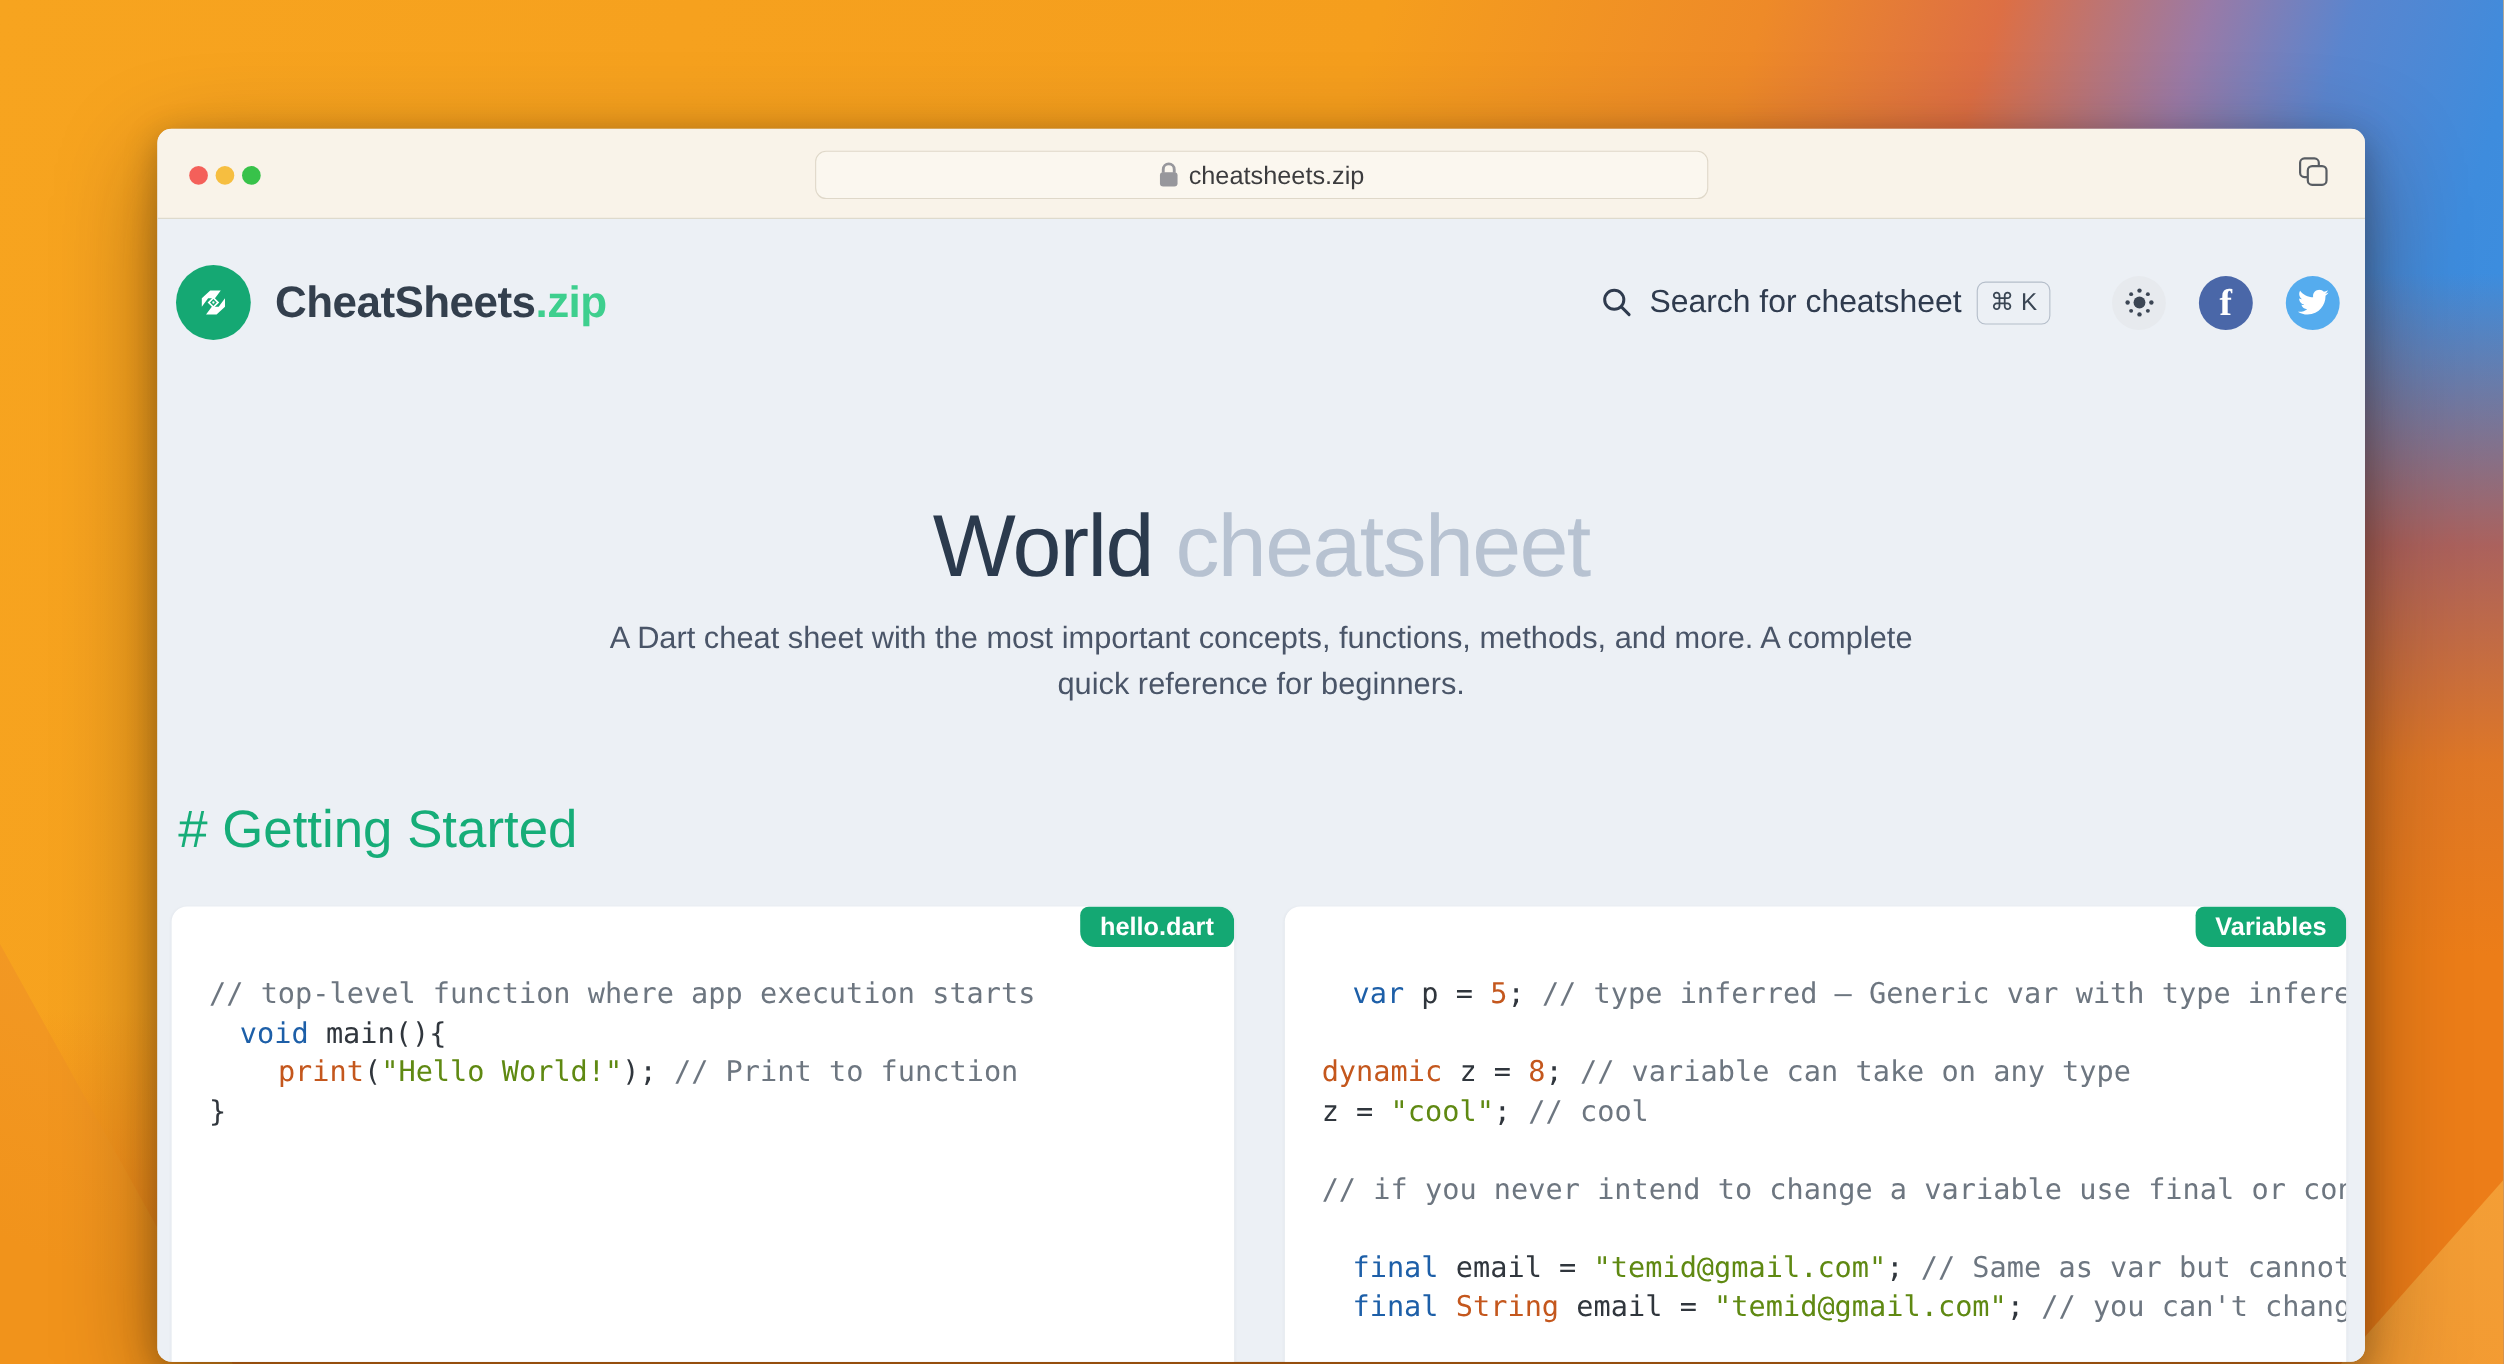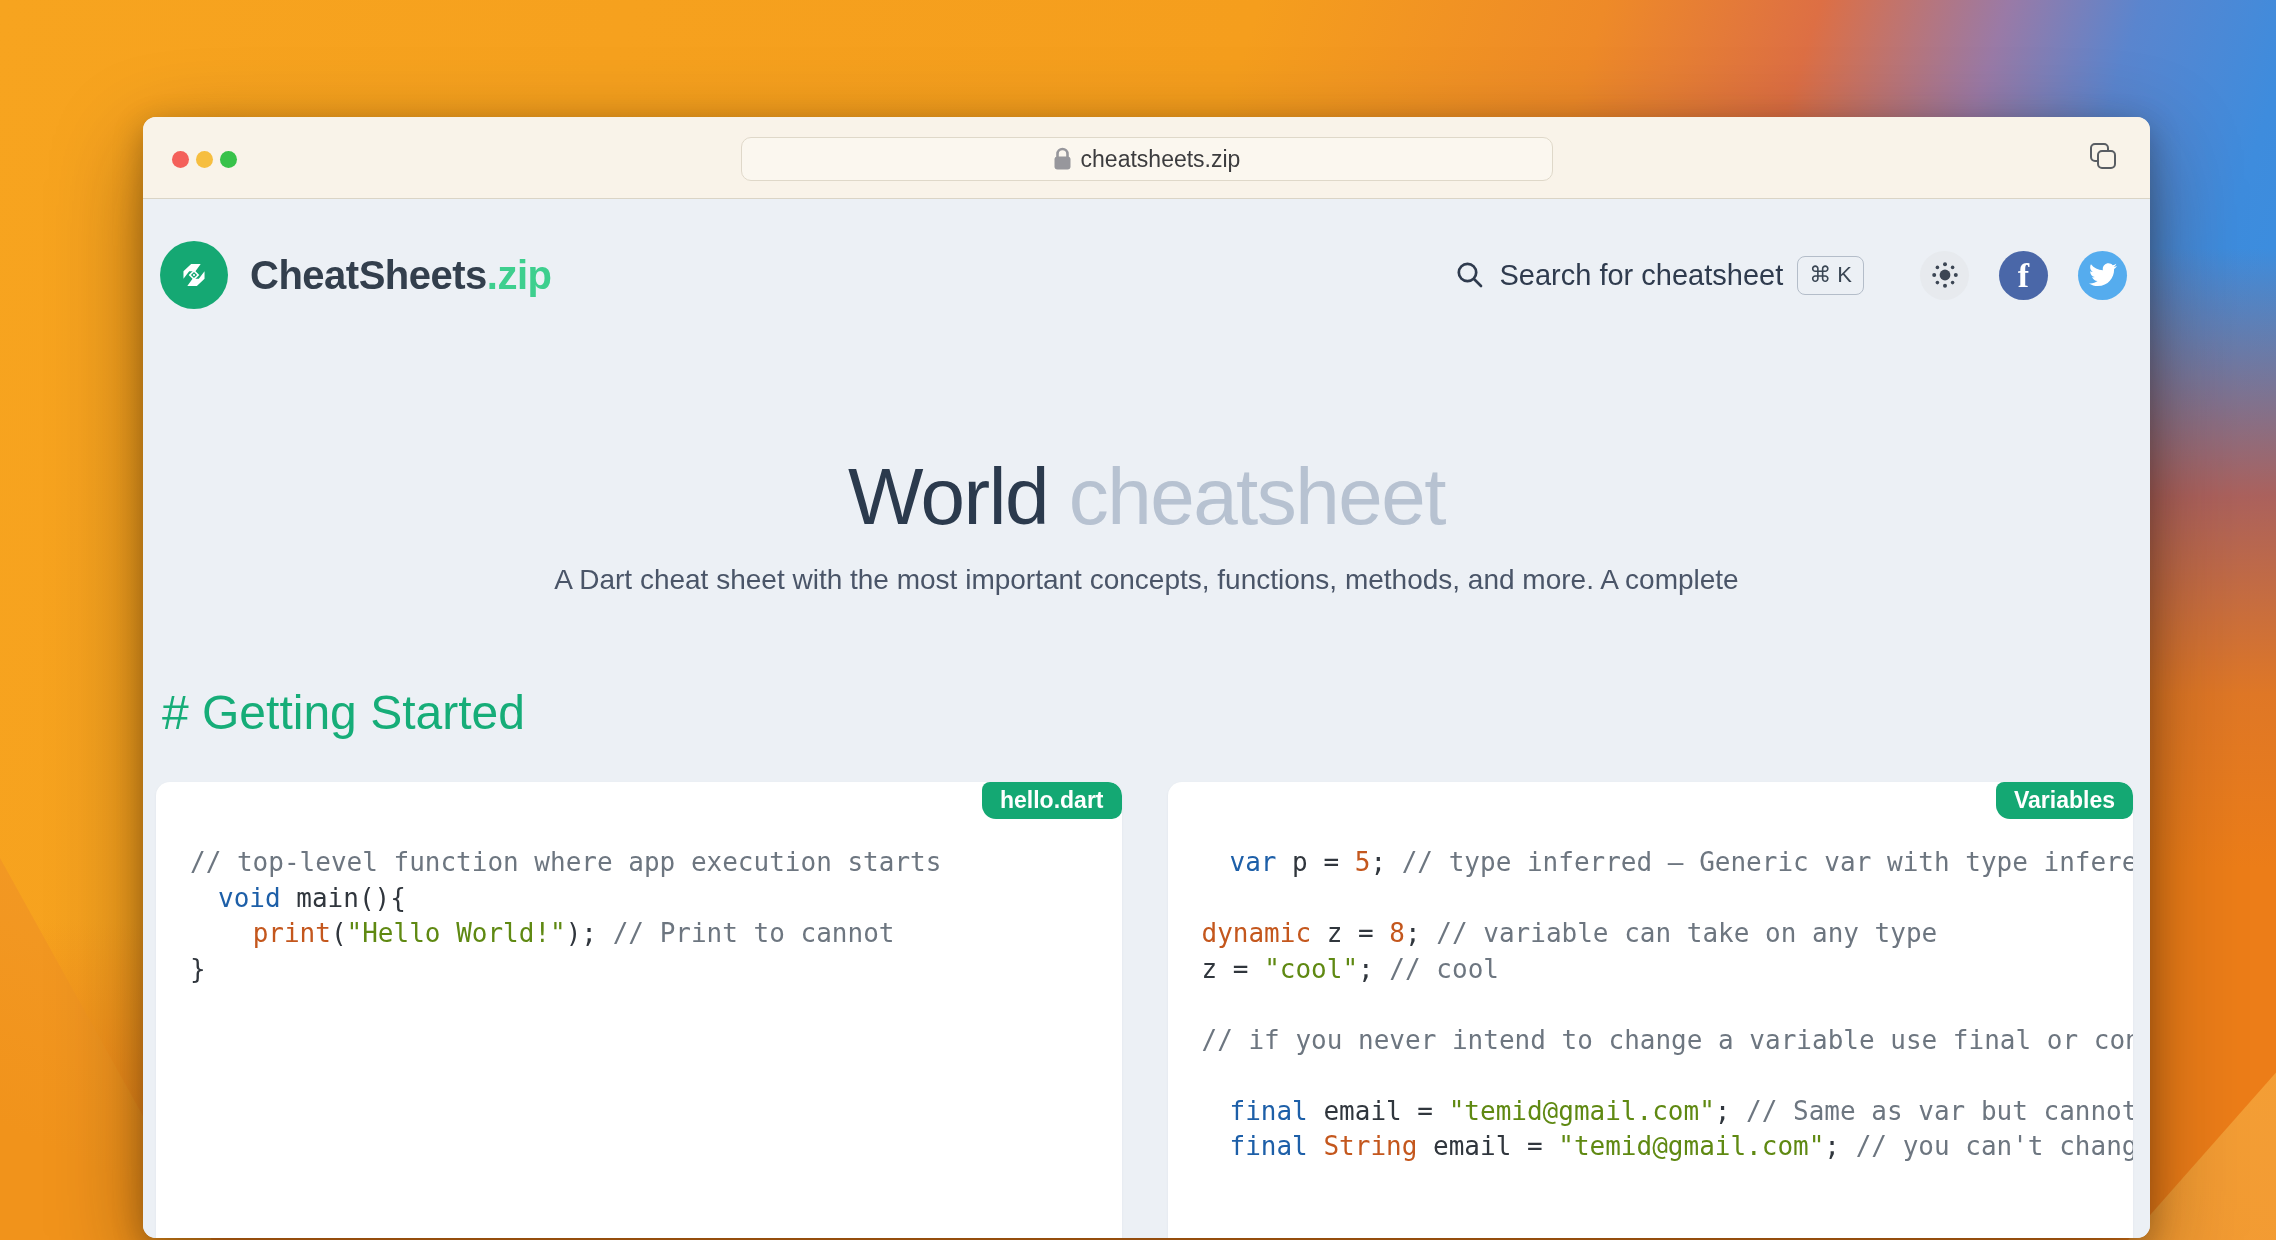--- a/index.html
+++ b/index.html
@@ -175,32 +175,33 @@
       </div>
     </div>
 
     <div class="hero">
       <div class="hero-title">
         <span class="strong">World</span>
         <span class="light">cheatsheet</span>
       </div>
       <div class="subtitle">
         <div>A Dart cheat sheet with the most important concepts, functions, methods, and more. A complete</div>
+        <div>quick reference for beginners.</div>
       </div>
     </div>
 
     <h2 class="section-heading"># Getting Started</h2>
 
     <div class="cards">
       <div class="card">
         <div class="badge">hello.dart</div>
         <div class="code">
             <div class="code-line"><span class="tok-cm">// top-level function where app execution starts</span></div>
             <div class="code-line"><span class="tok-kb">void</span><span class="tok-pl"> main(){</span></div>
-            <div class="code-line"><span class="tok-pl">    </span><span class="tok-ko">print</span><span class="tok-pl">(</span><span class="tok-st">"Hello World!"</span><span class="tok-pl">); </span><span class="tok-cm">// Print to cannot</span></div>
+            <div class="code-line"><span class="tok-pl">    </span><span class="tok-ko">print</span><span class="tok-pl">(</span><span class="tok-st">"Hello World!"</span><span class="tok-pl">); </span><span class="tok-cm">// Print to function</span></div>
             <div class="code-line"><span class="tok-pl">}</span></div>
           </div>
       </div>
       <div class="card">
         <div class="badge">Variables</div>
         <div class="code">
             <div class="code-line"><span class="tok-kb">var</span><span class="tok-pl"> p = </span><span class="tok-nu">5</span><span class="tok-pl">; </span><span class="tok-cm">// type inferred – Generic var with type inference</span></div>
             <div class="code-line">&nbsp;</div>
             <div class="code-line"><span class="tok-ko">dynamic</span><span class="tok-pl"> z = </span><span class="tok-nu">8</span><span class="tok-pl">; </span><span class="tok-cm">// variable can take on any type</span></div>
             <div class="code-line"><span class="tok-pl">z = </span><span class="tok-st">"cool"</span><span class="tok-pl">; </span><span class="tok-cm">// cool</span></div>

